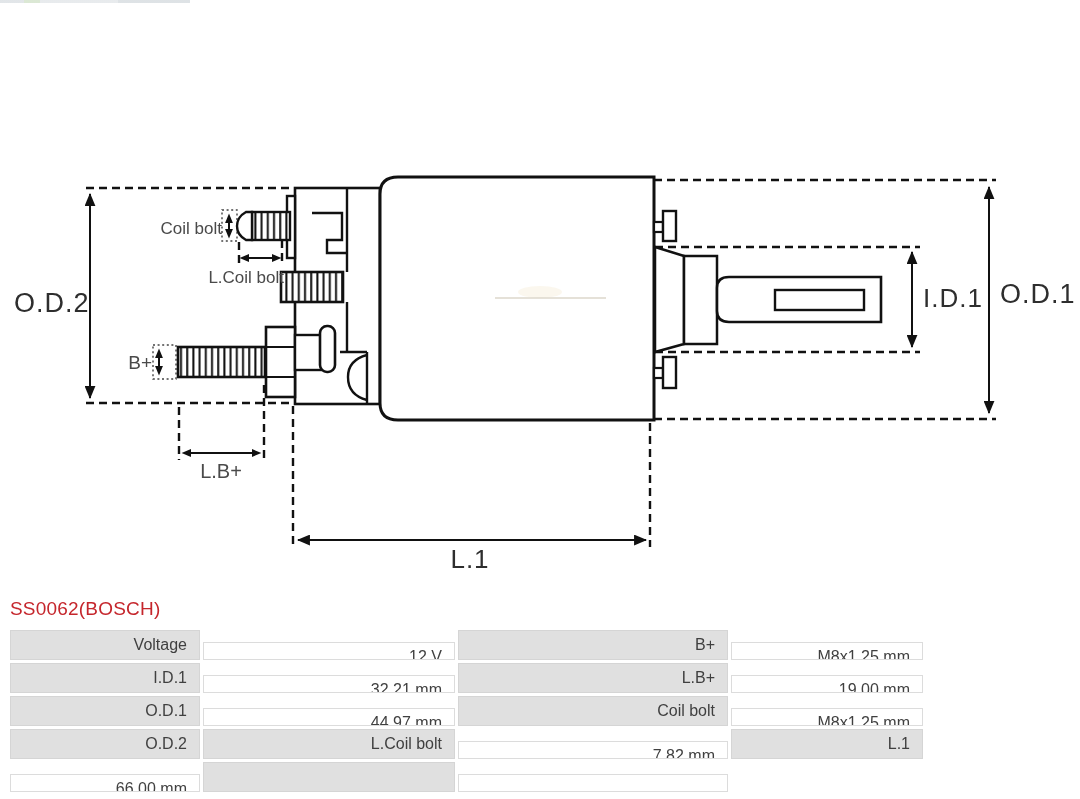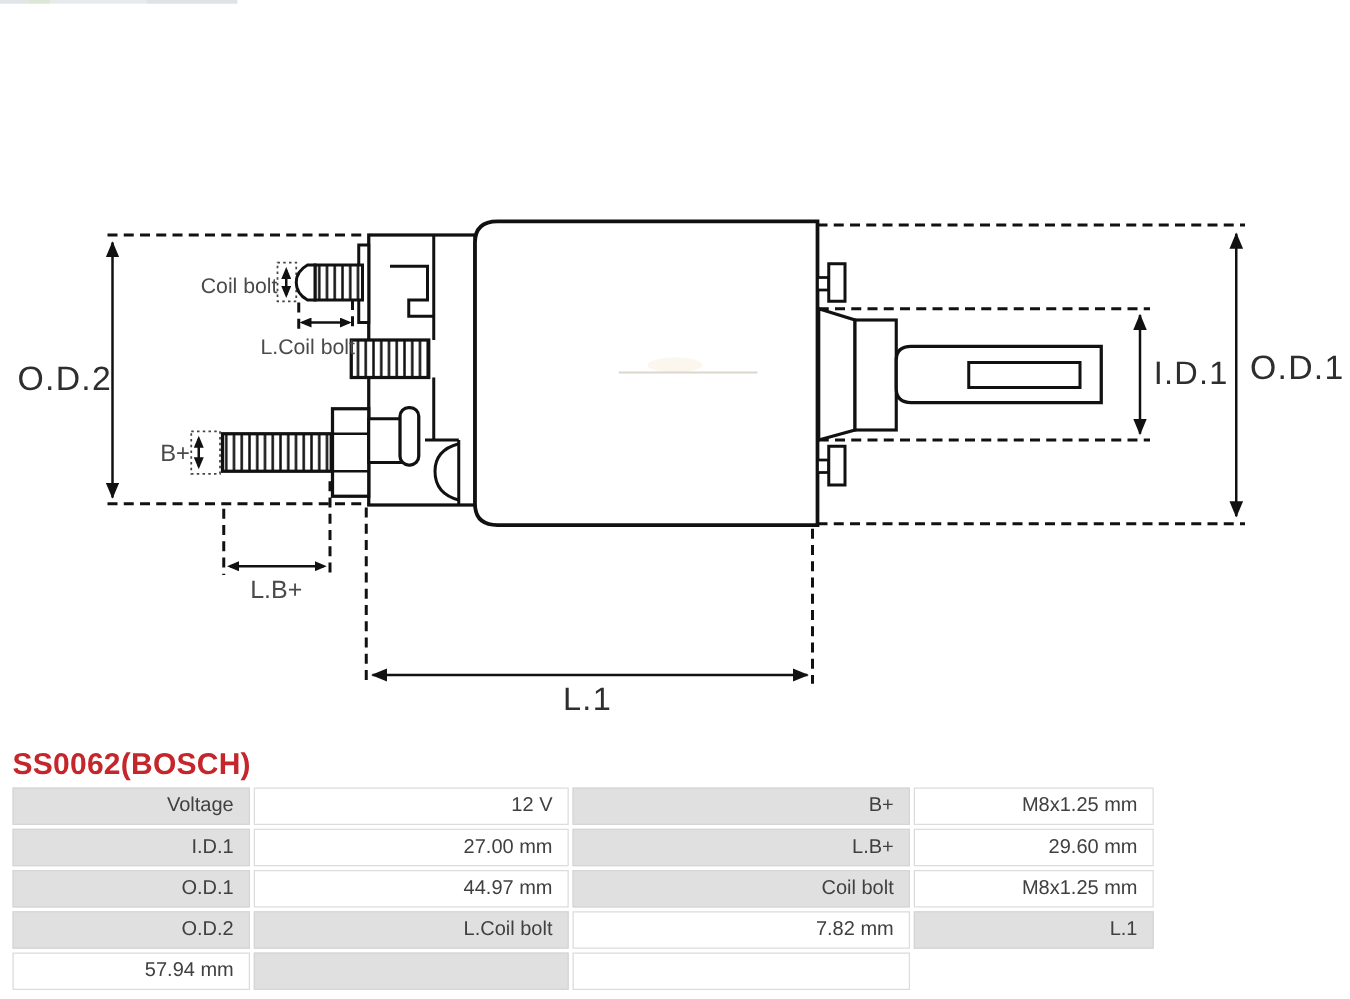--- a/index.html
+++ b/index.html
@@ -8,33 +8,33 @@
     font-family:"Liberation Sans", sans-serif;overflow:hidden;
   }
   .top-fragment{
     position:absolute;left:0;top:0;width:190px;height:3px;
     background:linear-gradient(90deg,#d8dde1 0 24px,#cfe0c6 24px 40px,#e0e4e7 40px 118px,#d3d9dd 118px 190px);
     opacity:.75;
   }
   #diagram{position:absolute;left:0;top:0;}
   .part-title{
     position:absolute;left:10px;top:598px;margin:0;
-    font-size:24px;font-weight:700;letter-spacing:.2px;color:#c5262c;
+    font-size:19px;font-weight:400;letter-spacing:.2px;color:#c5262c;
   }
   .spec-table{
     position:absolute;left:10px;top:630px;width:913px;
     display:grid;grid-template-columns:190px 252px 270px 1fr;
     grid-auto-rows:30px;gap:3px;
   }
   .cell{
     box-sizing:border-box;text-align:right;padding:0 12px;line-height:28px;
     font-size:16px;color:#404040;overflow:hidden;white-space:nowrap;
   }
   .lab{background:#e0e0e0;border:1px solid #d5d5d5;}
-  .val{background:#ffffff;border:1px solid #dcdcdc;}
+  .val{background:#ffffff;border:1px solid #dcdcdc;margin-top:12px;}
   .dim-label{fill:#2e2e2e;}
   .dim-label-sm{fill:#4a4a4a;}
 </style>
 </head>
 <body>
 
 <div class="top-fragment"></div>
 
 <svg id="diagram" width="1080" height="595" viewBox="0 0 1080 595">
   <defs>
@@ -130,30 +130,30 @@
 
 <h1 class="part-title">SS0062(BOSCH)</h1>
 
 <div class="spec-table">
   <div class="cell lab">Voltage</div>
   <div class="cell val">12 V</div>
   <div class="cell lab">B+</div>
   <div class="cell val">M8x1.25 mm</div>
 
   <div class="cell lab">I.D.1</div>
-  <div class="cell val">27.00 mm</div>
+  <div class="cell val">32.21 mm</div>
   <div class="cell lab">L.B+</div>
-  <div class="cell val">29.60 mm</div>
+  <div class="cell val">19.00 mm</div>
 
   <div class="cell lab">O.D.1</div>
   <div class="cell val">44.97 mm</div>
   <div class="cell lab">Coil bolt</div>
   <div class="cell val">M8x1.25 mm</div>
 
   <div class="cell lab">O.D.2</div>
   <div class="cell lab">L.Coil bolt</div>
   <div class="cell val">7.82 mm</div>
 
   <div class="cell lab">L.1</div>
-  <div class="cell val">57.94 mm</div>
+  <div class="cell val">66.00 mm</div>
   <div class="cell lab"></div>
   <div class="cell val"></div>
 </div>
 
 </body></html>

